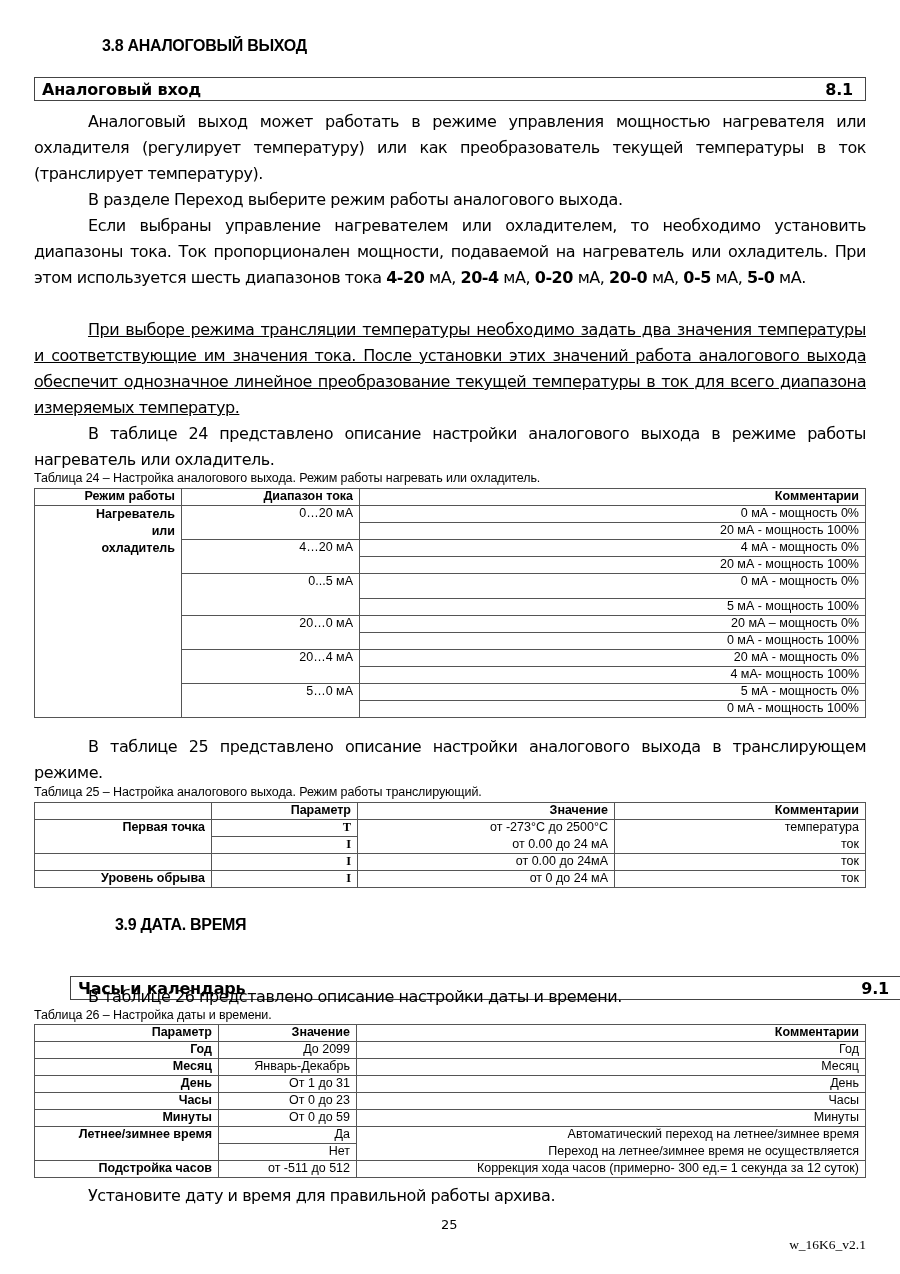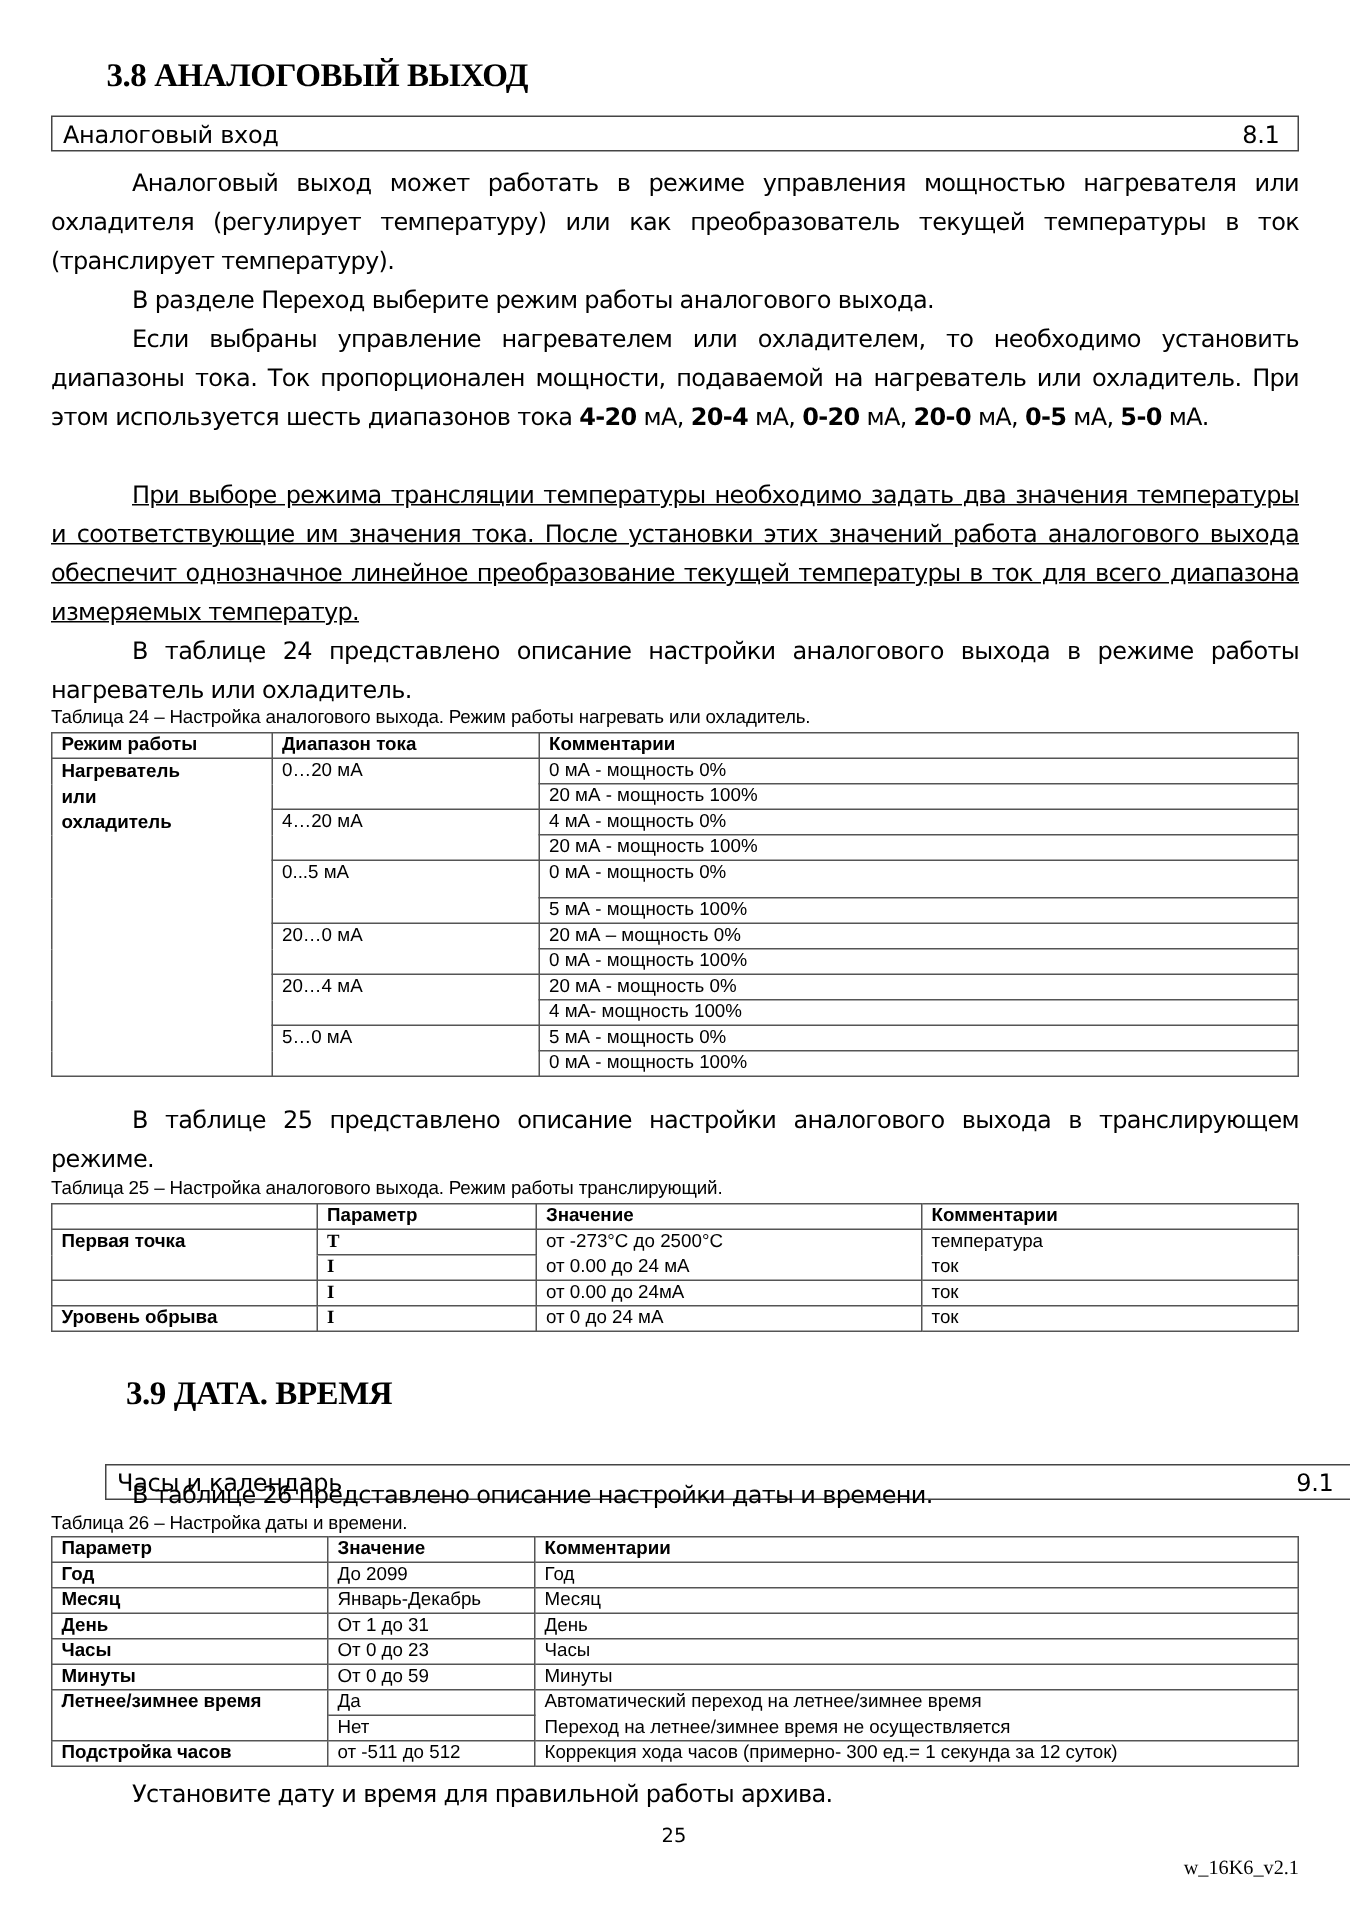--- a/index.html
+++ b/index.html
@@ -1,32 +1,32 @@
 <!DOCTYPE html>
 <html><head>
 <meta charset="utf-8">
 <style>
   html, body { margin: 0; padding: 0; background: #ffffff; }
   body { width: 900px; height: 1274px; position: relative; overflow: hidden; color: #000; }
   .page { position: absolute; left: 34px; top: 0; width: 834px; }
 
-  .sec-title { position: absolute; left: 37px; font-family: Liberation Serif, serif; font-weight: bold; font-size: 22px; letter-spacing: -0.3px; }
+  .sec-title { position: absolute; left: 68px; font-family: Liberation Sans, sans-serif; font-weight: bold; font-size: 16px; letter-spacing: -0.3px; }
   .subsec { position: absolute; left: 0; width: 832px; height: 24px; border: 1px solid #444; box-sizing: border-box;
-            font-family: "DejaVu Sans", sans-serif; font-weight: normal; font-size: 16px; letter-spacing: -0.2px; }
+            font-family: "DejaVu Sans", sans-serif; font-weight: bold; font-size: 16px; letter-spacing: -0.2px; }
   .subsec .t { position: absolute; left: 7px; top: 2px; }
   .subsec .n { position: absolute; right: 12px; top: 2px; }
 
   .para { position: absolute; left: 0; width: 832px; font-family: "DejaVu Sans", sans-serif; font-size: 16px;
           line-height: 26px; text-align: justify; letter-spacing: -0.45px; word-spacing: 0px; }
   .para .ind { display: inline-block; width: 54px; }
   .para b { font-weight: bold; }
 
   .caption { position: absolute; left: 0; font-family: "Liberation Sans", sans-serif; font-size: 12.5px; letter-spacing: -0.1px; }
 
-  table.t { position: absolute; left: 0; width: 832px; border-collapse: collapse; font-family: "Liberation Sans", sans-serif; font-size: 12.5px; }
+  table.t { position: absolute; left: 0; width: 832px; border-collapse: collapse; font-family: "Liberation Sans", sans-serif; font-size: 12.5px; text-align: right; }
   table.t td { border: 1px solid #555; padding: 0 6px; height: 16px; line-height: 15px; vertical-align: top; white-space: nowrap; }
   table.t td.b { font-weight: bold; }
   table.t td.nb-b { border-bottom: none; }
   table.t td.nb-t { border-top: none; }
   .serif { font-family: "Liberation Serif", serif; font-weight: bold; }
 
   .pagenum { position: absolute; left: 441px; top: 1217px; font-family: "DejaVu Sans", sans-serif; font-size: 13px; }
   .docid { position: absolute; right: 34px; top: 1237px; font-family: "Liberation Serif", serif; font-size: 13.5px; }
 </style>
 </head>

